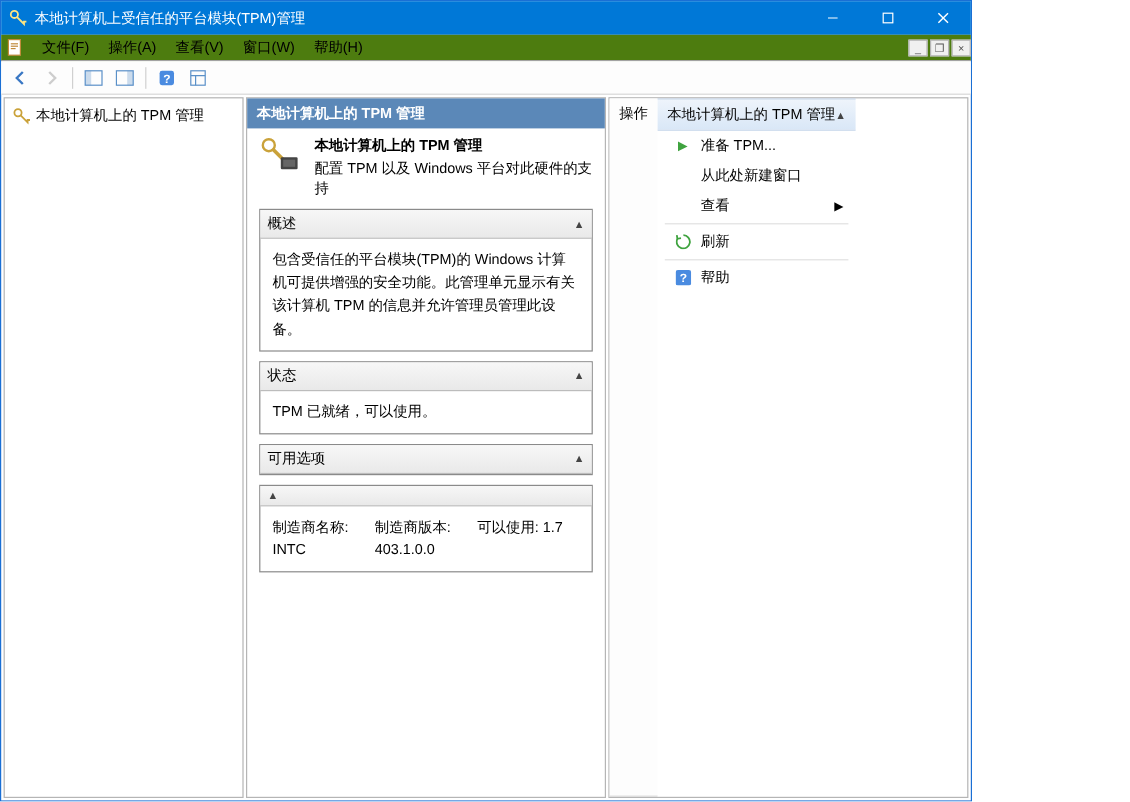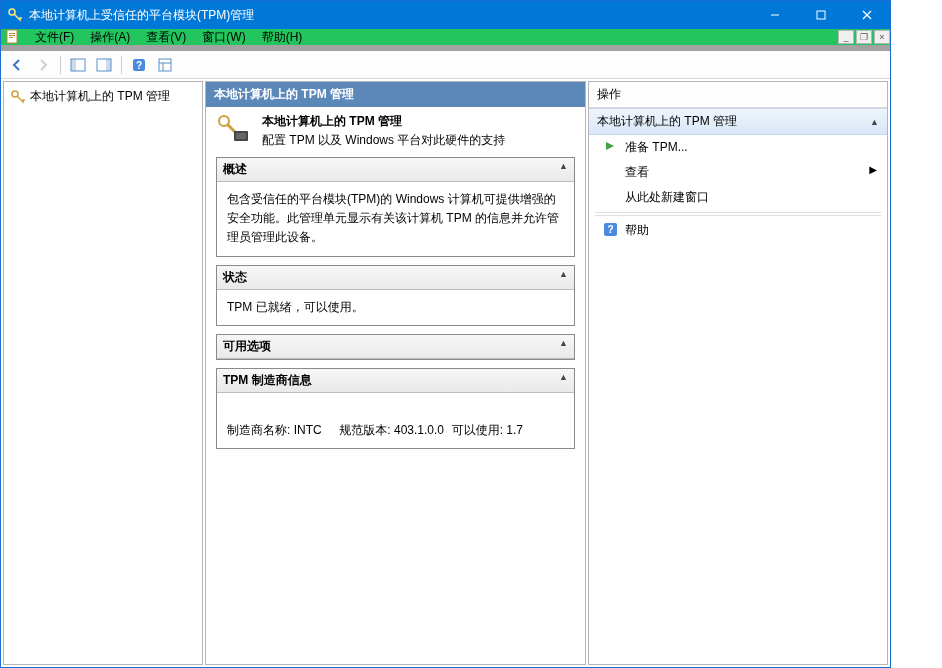--- a/index.html
+++ b/index.html
@@ -1,52 +1,52 @@
 <!DOCTYPE html>
 <html><head>
 <meta charset="utf-8">
 <style>
 * { box-sizing: border-box; margin: 0; padding: 0; }
 body { font-family: "Microsoft YaHei", "SimSun", Tahoma, sans-serif; font-size: 12px; background: #fff; width: 942px; height: 668px; overflow: hidden; }
-.window { width: 891px; height: 668px; display: flex; flex-direction: column; border: 1px solid #1a6fd4; }
+.window { width: 810px; height: 668px; display: flex; flex-direction: column; border: 1px solid #1a6fd4; }
 .titlebar { height: 28px; background: #0078d7; color: #fff; display: flex; align-items: center; padding-left: 6px; }
 .titlebar .icon { width: 16px; height: 16px; margin-right: 6px; }
 .titlebar .title { flex: 1; font-size: 12px; }
 .win-btns { display: flex; height: 100%; }
 .win-btn { width: 46px; display: flex; align-items: center; justify-content: center; color: #fff; }
-.menubar { height: 22px; background: #22c55e; border-bottom: 6px solid #a3a3a3; display: flex; align-items: center; padding-left: 4px; }
+.menubar { height: 22px; background: #4d7c0f; border-bottom: 1px solid #a3a3a3; display: flex; align-items: center; padding-left: 4px; }
 .menubar .mmc-icon { width: 16px; height: 16px; margin-right: 6px; }
 .menubar .menu-item { padding: 2px 8px; }
 .menubar .spacer { flex: 1; }
 .mdi-btn { width: 16px; height: 14px; border: 1px solid #b5b5b5; margin-left: 2px; display: flex; align-items: center; justify-content: center; font-size: 9px; color: #555; background: #f0f0f0; }
 .toolbar { height: 28px; background: #fdfdfd; border-bottom: 1px solid #d8d8d8; display: flex; align-items: center; padding: 0 4px; gap: 2px; }
 .tb-btn { width: 24px; height: 22px; display: flex; align-items: center; justify-content: center; border: 1px solid transparent; }
 .tb-sep { width: 1px; height: 18px; background: #d0d0d0; margin: 0 3px; }
 .content { flex: 1; display: flex; min-height: 0; padding: 2px; gap: 2px; }
 .tree-pane { width: 200px; border: 1px solid #b5b5b5; padding: 4px; background: #fff; }
 .tree-item { display: flex; align-items: center; gap: 4px; padding: 2px; }
 .center-pane { flex: 1; border: 1px solid #b5b5b5; display: flex; flex-direction: column; min-width: 0; }
 .center-header { background: #5b88b8; color: #fff; font-weight: bold; padding: 4px 8px; font-size: 12px; }
 .center-body { padding: 6px 10px; flex: 1; overflow: auto; }
 .intro { display: flex; gap: 10px; margin-bottom: 8px; }
 .intro .key-icon { flex-shrink: 0; }
 .intro-text strong { display: block; margin-bottom: 2px; }
 .panel { border: 1px solid #8a8a8a; margin-bottom: 8px; }
-.panel-head { background: linear-gradient(#f7f7f7,#e9e9e9); border-bottom: 1px solid #bcbcbc; padding: 3px 6px; display: flex; font-weight: bold; }
+.panel-head { background: linear-gradient(#f7f7f7,#e9e9e9); border-bottom: 1px solid #bcbcbc; padding: 3px 6px; display: flex; align-items: center; font-weight: normal; }
 .panel-head .caret { font-size: 9px; color: #444; }
 .panel-head .ptitle { flex: 1; }
 .panel-body { padding: 8px 10px; line-height: 1.6; font-family: Liberation Sans, sans-serif; }
-.mfr-row { display: flex; margin-top: 20px; }
+.mfr-row { display: flex; }
 .mfr-row > div { flex: 1; }
-.actions-pane { width: 300px; border: 1px solid #b5b5b5; display: flex; flex-direction: column; }
+.actions-pane { width: 300px; border: 1px solid #b5b5b5; display: flex; flex-direction: row; }
 .actions-header { background: #fdfdfd; border-bottom: 1px solid #d8d8d8; padding: 4px 8px; font-weight: normal; }
 .actions-body { padding: 0; }
 .actions-group-head { background: linear-gradient(#eef4fb,#d9e7f7); border-top: 1px solid #c8d8ec; border-bottom: 1px solid #c8d8ec; padding: 4px 8px; display: flex; align-items: center; }
 .actions-group-head .caret { font-size: 9px; color: #444; }
-.action-item { display: flex; align-items: flex-start; gap: 8px; padding: 4px 10px 4px 14px; }
+.action-item { display: flex; align-items: center; gap: 8px; padding: 4px 10px 4px 14px; }
 .action-item .a-icon { width: 14px; height: 14px; display: flex; align-items: center; justify-content: center; }
 .action-item .chev-right { margin-left: auto; font-size: 10px; }
 .actions-sep { border-top: 1px solid #e0e0e0; margin: 2px 6px; }
 svg { display: block; }
 </style>
 </head>
 <body>
 
 <div class="window">
 
@@ -189,30 +189,29 @@
 
         <div class="panel">
           <div class="panel-head">
             <span class="ptitle">可用选项</span>
             <span class="caret">▲</span>
           </div>
         </div>
 
         <div class="panel">
           <div class="panel-head">
-            <span class="ptitle">TPM 制造商信息</span>
             <span class="caret">▲</span>
           </div>
           <div class="panel-body">
             <div class="mfr-row">
               <div>
                 <span>制造商名称: </span><span>INTC</span>
               </div>
               <div>
-                <span>规范版本: </span><span>403.1.0.0</span>
+                <span>制造商版本: </span><span>403.1.0.0</span>
               </div>
               <div>
                 <span>可以使用: </span><span>1.7</span>
               </div>
             </div>
           </div>
         </div>
 
       </div>
     </div>
@@ -229,30 +228,39 @@
           <span class="a-icon">
               <svg width="12" height="12">
                 <path d="M2 2 L10 6 L2 10 Z" fill="#3fa33f"></path>
               </svg>
             </span>
           <span>准备 TPM...</span>
         </div>
 
         <div class="action-item">
           <span class="a-icon"></span>
+          <span>从此处新建窗口</span>
+        </div>
+        <div class="action-item">
+          <span class="a-icon"></span>
           <span>查看</span>
           <span class="chev-right">▶</span>
         </div>
-        <div class="action-item">
-          <span class="a-icon"></span>
-          <span>从此处新建窗口</span>
-        </div>
 
         <div class="actions-sep"></div>
 
+        <div class="action-item">
+          <span class="a-icon">
+              <svg width="13" height="13" viewBox="0 0 13 13">
+                <path d="M6.5 1 A5.5 5.5 0 1 1 1.5 4" fill="none" stroke="#3fa33f" stroke-width="1.5"></path>
+                <path d="M1 1 L1.5 4 L4.5 3.5" fill="none" stroke="#3fa33f" stroke-width="1.5"></path>
+              </svg>
+            </span>
+          <span>刷新</span>
+        </div>
 
         <div class="actions-sep"></div>
 
         <div class="action-item">
           <span class="a-icon">
               <svg width="13" height="13">
                 <rect x="0" y="0" width="13" height="13" rx="2" fill="#4a8be0"></rect>
                 <text x="6.5" y="10" text-anchor="middle" fill="#fff" font-size="10" font-weight="bold">?</text>
               </svg>
             </span>

